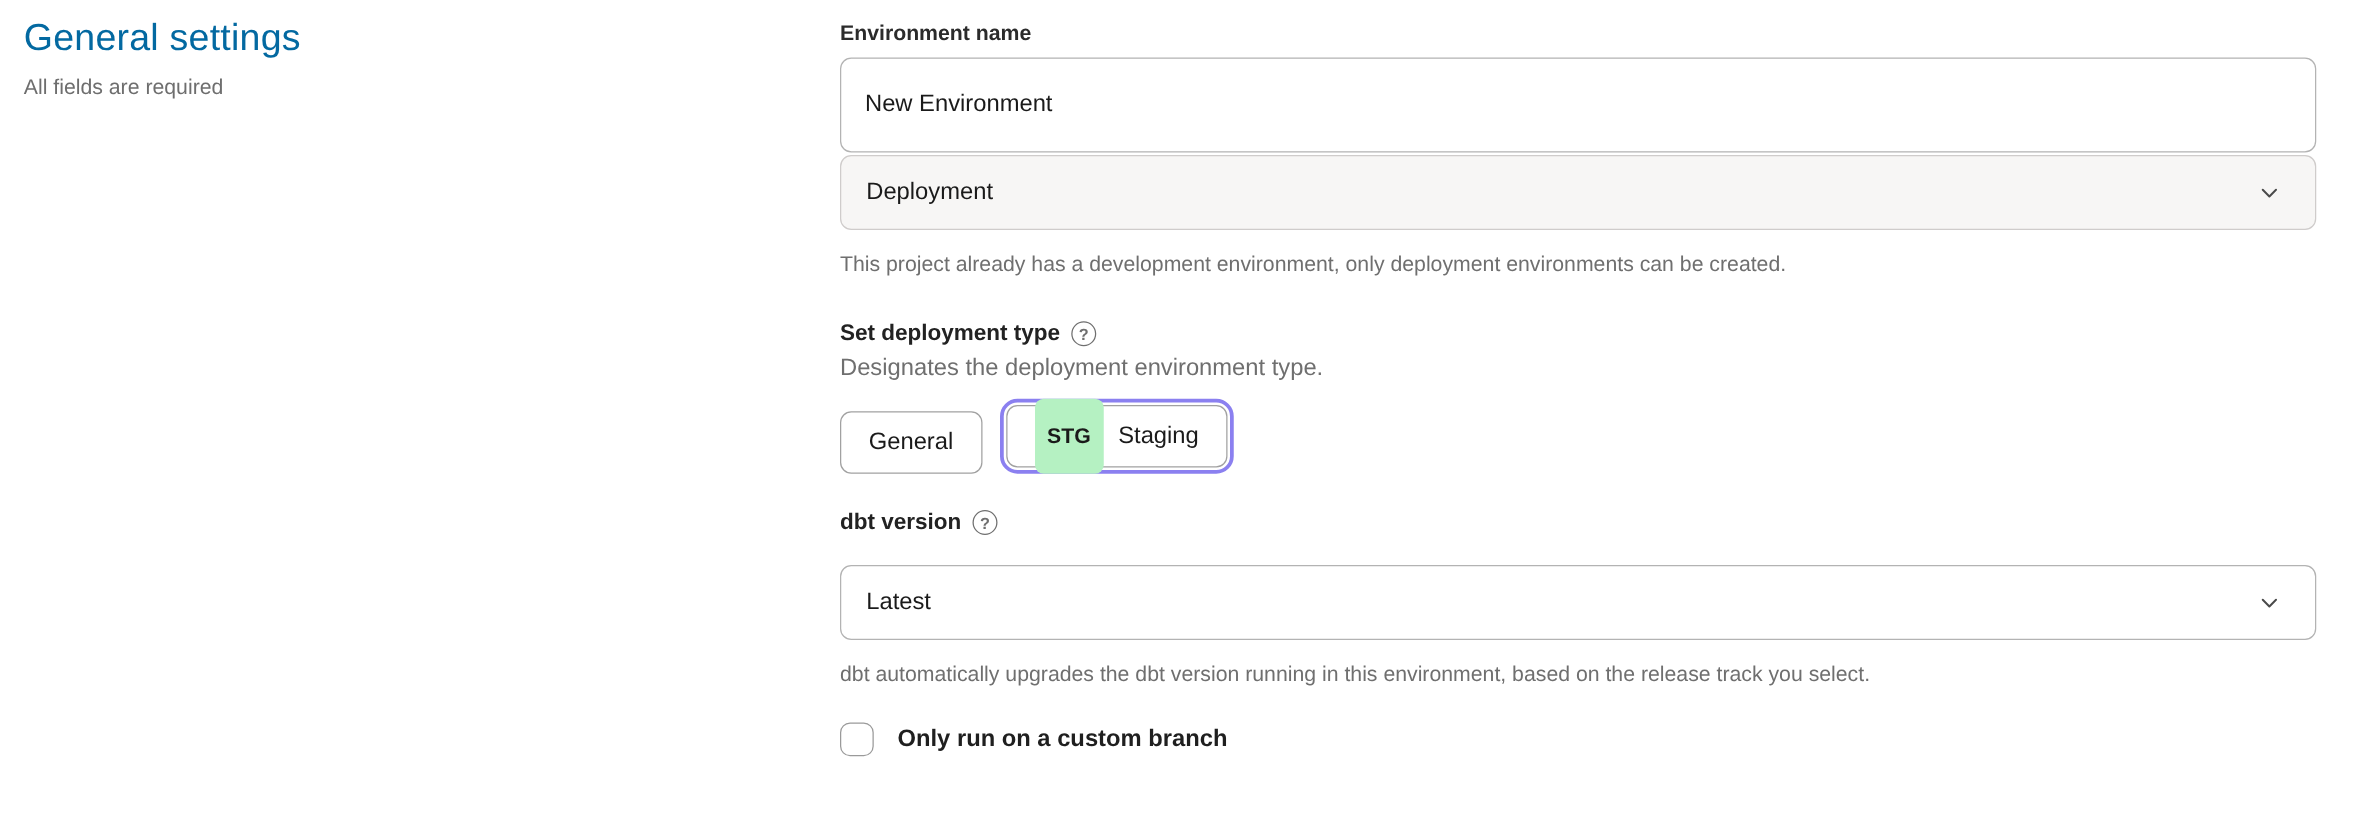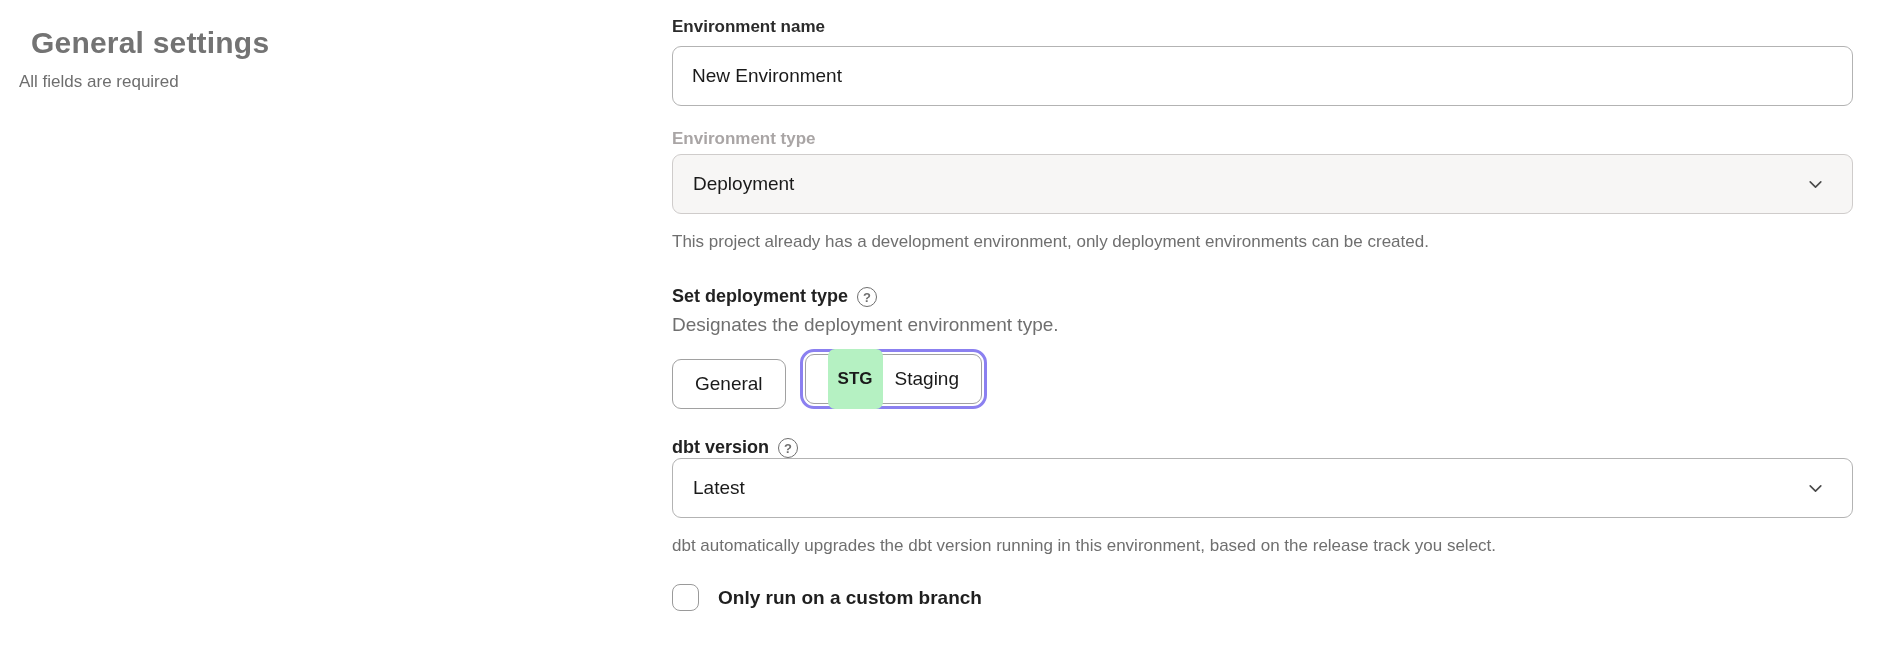--- a/index.html
+++ b/index.html
@@ -12,25 +12,25 @@
     position: relative;
     width: 1888px;
     height: 660px;
     background: #ffffff;
     overflow: hidden;
   }
 
   
   .intro { position: absolute; left: 19px; top: 14px; width: 560px; }
   .intro h1 {
-    margin: 12px;
+    margin: 0;
     font-size: 30px;
-    font-weight: 700;
+    font-weight: 400;
     letter-spacing: .2px;
-    color: #737373;
+    color: #0369a1;
   }
   .intro p {
     margin: 12px 0 0 0;
     font-size: 17px;
     color: #6e6e6e;
   }
 
   
   .form { position: absolute; left: 672px; top: 0; width: 1181px; }
 
@@ -40,21 +40,21 @@
     font-size: 17px;
     font-weight: 600;
     color: #2b2b2b;
     line-height: 26px;
   }
   .lbl.muted { color: #a9a5a5; margin-top: 20px; }
 
   .text-input {
     box-sizing: border-box;
     width: 100%;
-    height: 60px;
+    height: 76px;
     margin-top: 6px;
     border: 1px solid #b3b3b3;
     border-radius: 9px;
     padding: 0 19px;
     font-family: inherit;
     font-size: 19px;
     color: #1a1a1a;
     background: #ffffff;
     outline: none;
   }
@@ -173,21 +173,20 @@
     <p>All fields are required</p>
   </aside>
 
   <main class="form">
 
     
     <label class="lbl">Environment name</label>
     <input class="text-input" type="text" value="New Environment" style="">
 
     
-    <label class="lbl muted">Environment type</label>
     <div class="select disabled">
       <span class="value">Deployment</span>
       <span class="chev">
         <svg width="17" height="17" viewBox="0 0 16 16">
             <path d="M3 5.5l5 5 5-5" stroke="#4a4a4a" stroke-width="1.5" fill="none" stroke-linecap="round" stroke-linejoin="round"></path>
           </svg>
       </span>
     </div>
     <p class="helper">This project already has a development environment, only deployment environments can be created.</p>
 
@@ -210,21 +209,21 @@
         </button>
       </span>
 
     </div>
 
     
     <div class="section-head" style="margin-top:28px">
       <span class="title">dbt version</span>
       <span class="help-icon">?</span>
     </div>
-    <div class="select" style="margin-top:0">
+    <div class="select" style="margin-top:24px">
       <span class="value">Latest</span>
       <span class="chev">
         <svg width="17" height="17" viewBox="0 0 16 16">
             <path d="M3 5.5l5 5 5-5" stroke="#4a4a4a" stroke-width="1.5" fill="none" stroke-linecap="round" stroke-linejoin="round"></path>
           </svg>
       </span>
     </div>
     <p class="helper">dbt automatically upgrades the dbt version running in this environment, based on the release track you select.</p>
 
     

